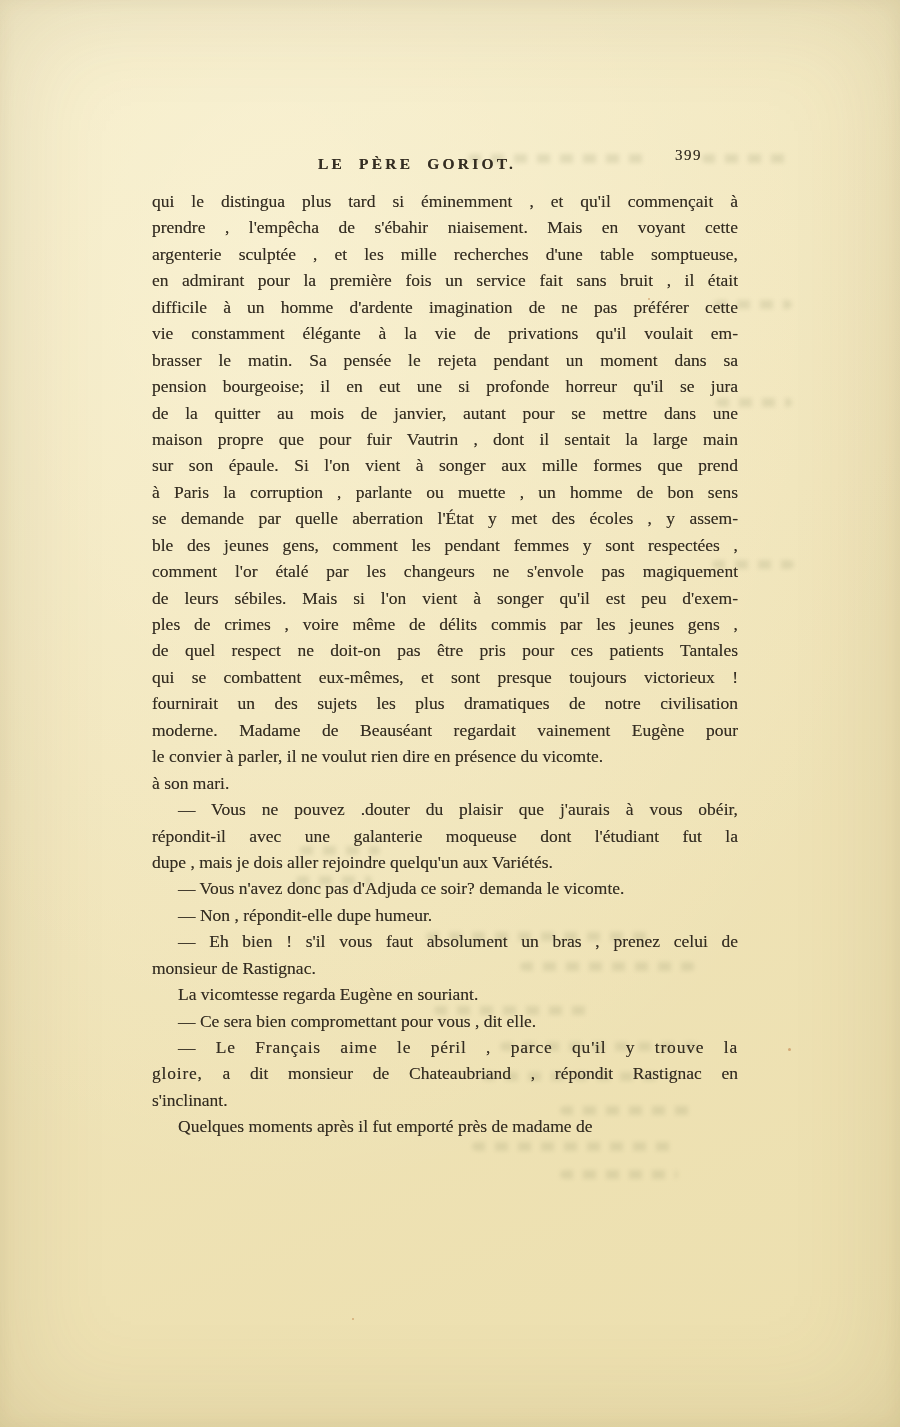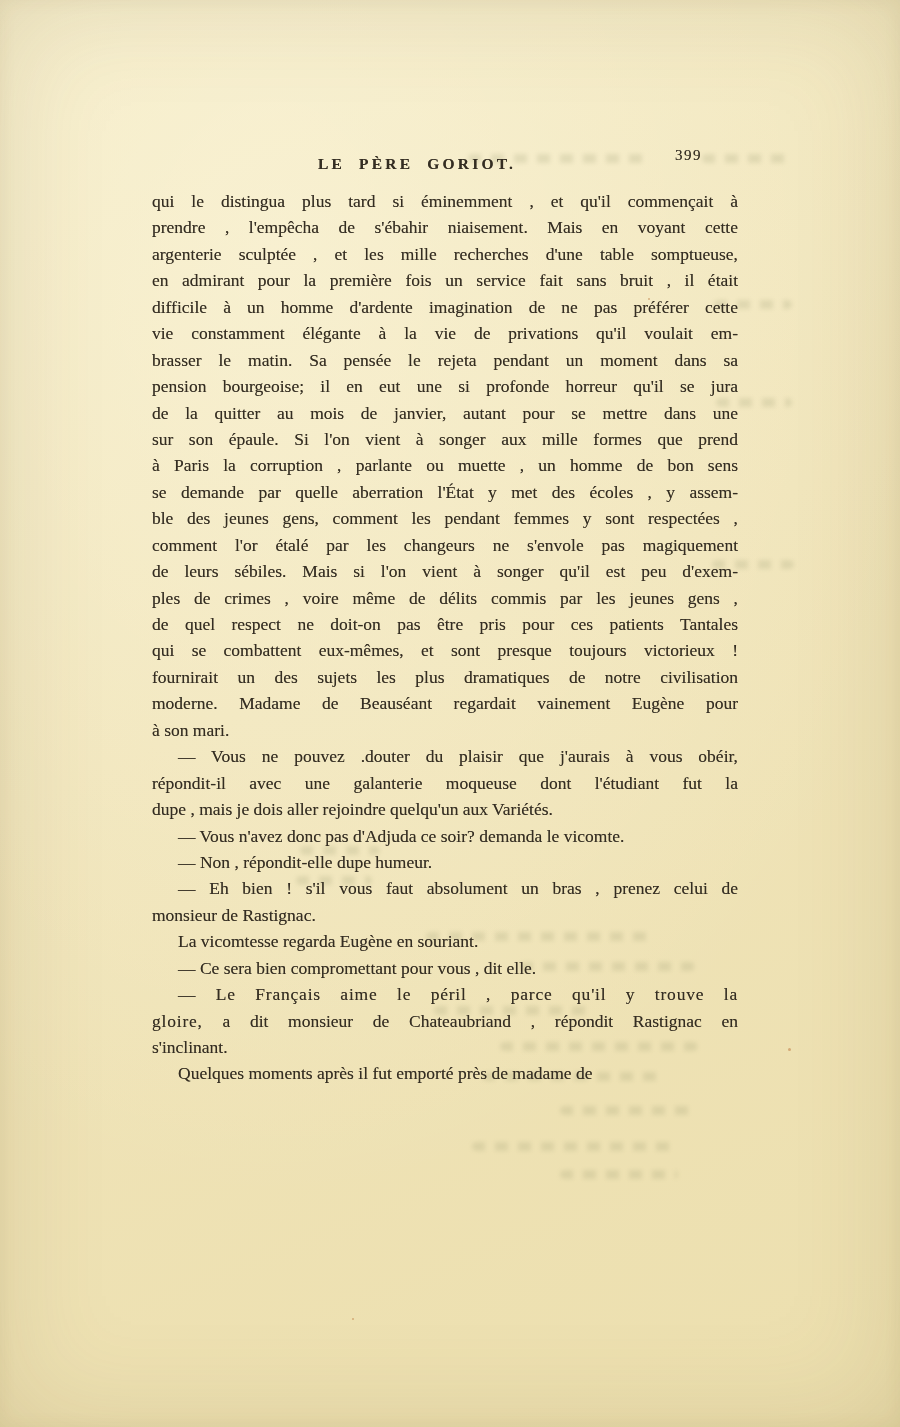--- a/index.html
+++ b/index.html
@@ -92,31 +92,33 @@
   <div class="text-block" id="text-block">
       <div class="line"><span>qui le distingua plus tard si éminemment , et qu'il commençait à</span></div>
       <div class="line"><span>prendre , l'empêcha de s'ébahir niaisement. Mais en voyant cette</span></div>
       <div class="line"><span>argenterie sculptée , et les mille recherches d'une table somptueuse,</span></div>
       <div class="line"><span>en admirant pour la première fois un service fait sans bruit , il était</span></div>
       <div class="line"><span>difficile à un homme d'ardente imagination de ne pas préférer cette</span></div>
       <div class="line"><span>vie constamment élégante à la vie de privations qu'il voulait em-</span></div>
       <div class="line"><span>brasser le matin. Sa pensée le rejeta pendant un moment dans sa</span></div>
       <div class="line"><span>pension bourgeoise; il en eut une si profonde horreur qu'il se jura</span></div>
       <div class="line"><span>de la quitter au mois de janvier, autant pour se mettre dans une</span></div>
+      <div class="line"><span>maison propre que pour fuir Vautrin , dont il sentait la large main</span></div>
       <div class="line"><span>sur son épaule. Si l'on vient à songer aux mille formes que prend</span></div>
       <div class="line"><span>à Paris la corruption , parlante ou muette , un homme de bon sens</span></div>
       <div class="line"><span>se demande par quelle aberration l'État y met des écoles , y assem-</span></div>
       <div class="line"><span>ble des jeunes gens, comment les pendant femmes y sont respectées ,</span></div>
       <div class="line"><span>comment l'or étalé par les changeurs ne s'envole pas magiquement</span></div>
       <div class="line"><span>de leurs sébiles. Mais si l'on vient à songer qu'il est peu d'exem-</span></div>
       <div class="line"><span>ples de crimes , voire même de délits commis par les jeunes gens ,</span></div>
       <div class="line"><span>de quel respect ne doit-on pas être pris pour ces patients Tantales</span></div>
       <div class="line"><span>qui se combattent eux-mêmes, et sont presque toujours victorieux !</span></div>
       <div class="line"><span>fournirait un des sujets les plus dramatiques de notre civilisation</span></div>
       <div class="line"><span>moderne. Madame de Beauséant regardait vainement Eugène pour</span></div>
+      <div class="line pend"><span>le convier à parler, il ne voulut rien dire en présence du vicomte.</span></div>
       <div class="line pend"><span>à son mari.</span></div>
       <div class="line indent"><span>— Vous ne pouvez .douter du plaisir que j'aurais à vous obéir,</span></div>
       <div class="line"><span>répondit-il avec une galanterie moqueuse dont l'étudiant fut la</span></div>
       <div class="line pend"><span>dupe , mais je dois aller rejoindre quelqu'un aux Variétés.</span></div>
       <div class="line indent pend"><span>— Vous n'avez donc pas d'Adjuda ce soir? demanda le vicomte.</span></div>
       <div class="line indent pend"><span>— Non , répondit-elle dupe humeur.</span></div>
       <div class="line indent"><span>— Eh bien ! s'il vous faut absolument un bras , prenez celui de</span></div>
       <div class="line pend"><span>monsieur de Rastignac.</span></div>
       <div class="line indent pend"><span>La vicomtesse regarda Eugène en souriant.</span></div>
       <div class="line indent pend"><span>— Ce sera bien compromettant pour vous , dit elle.</span></div>

